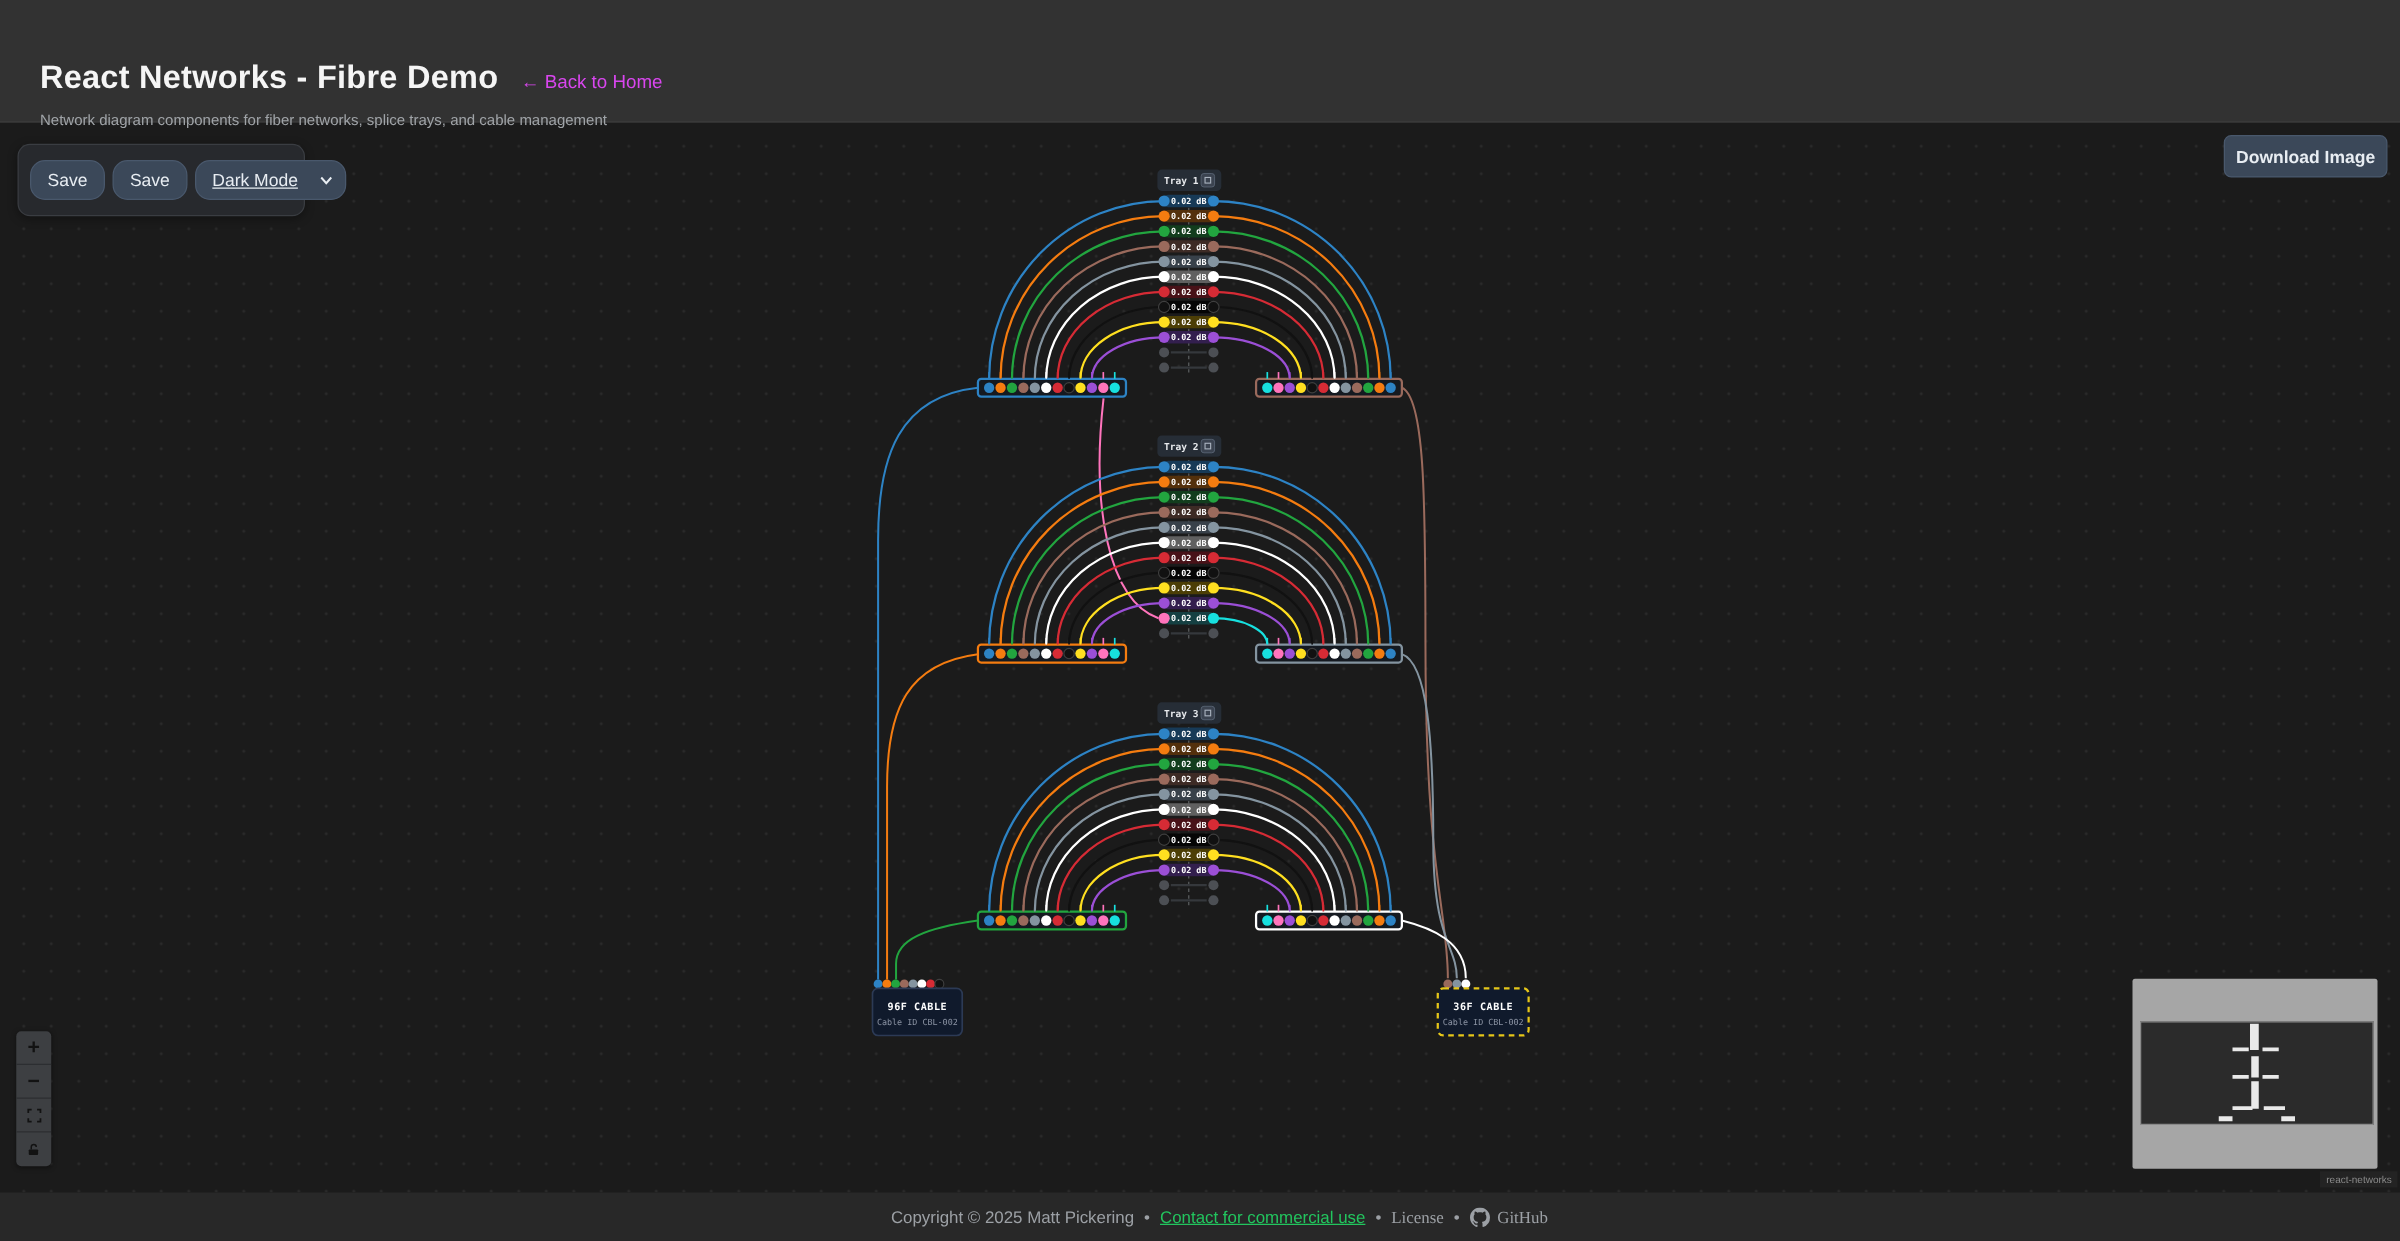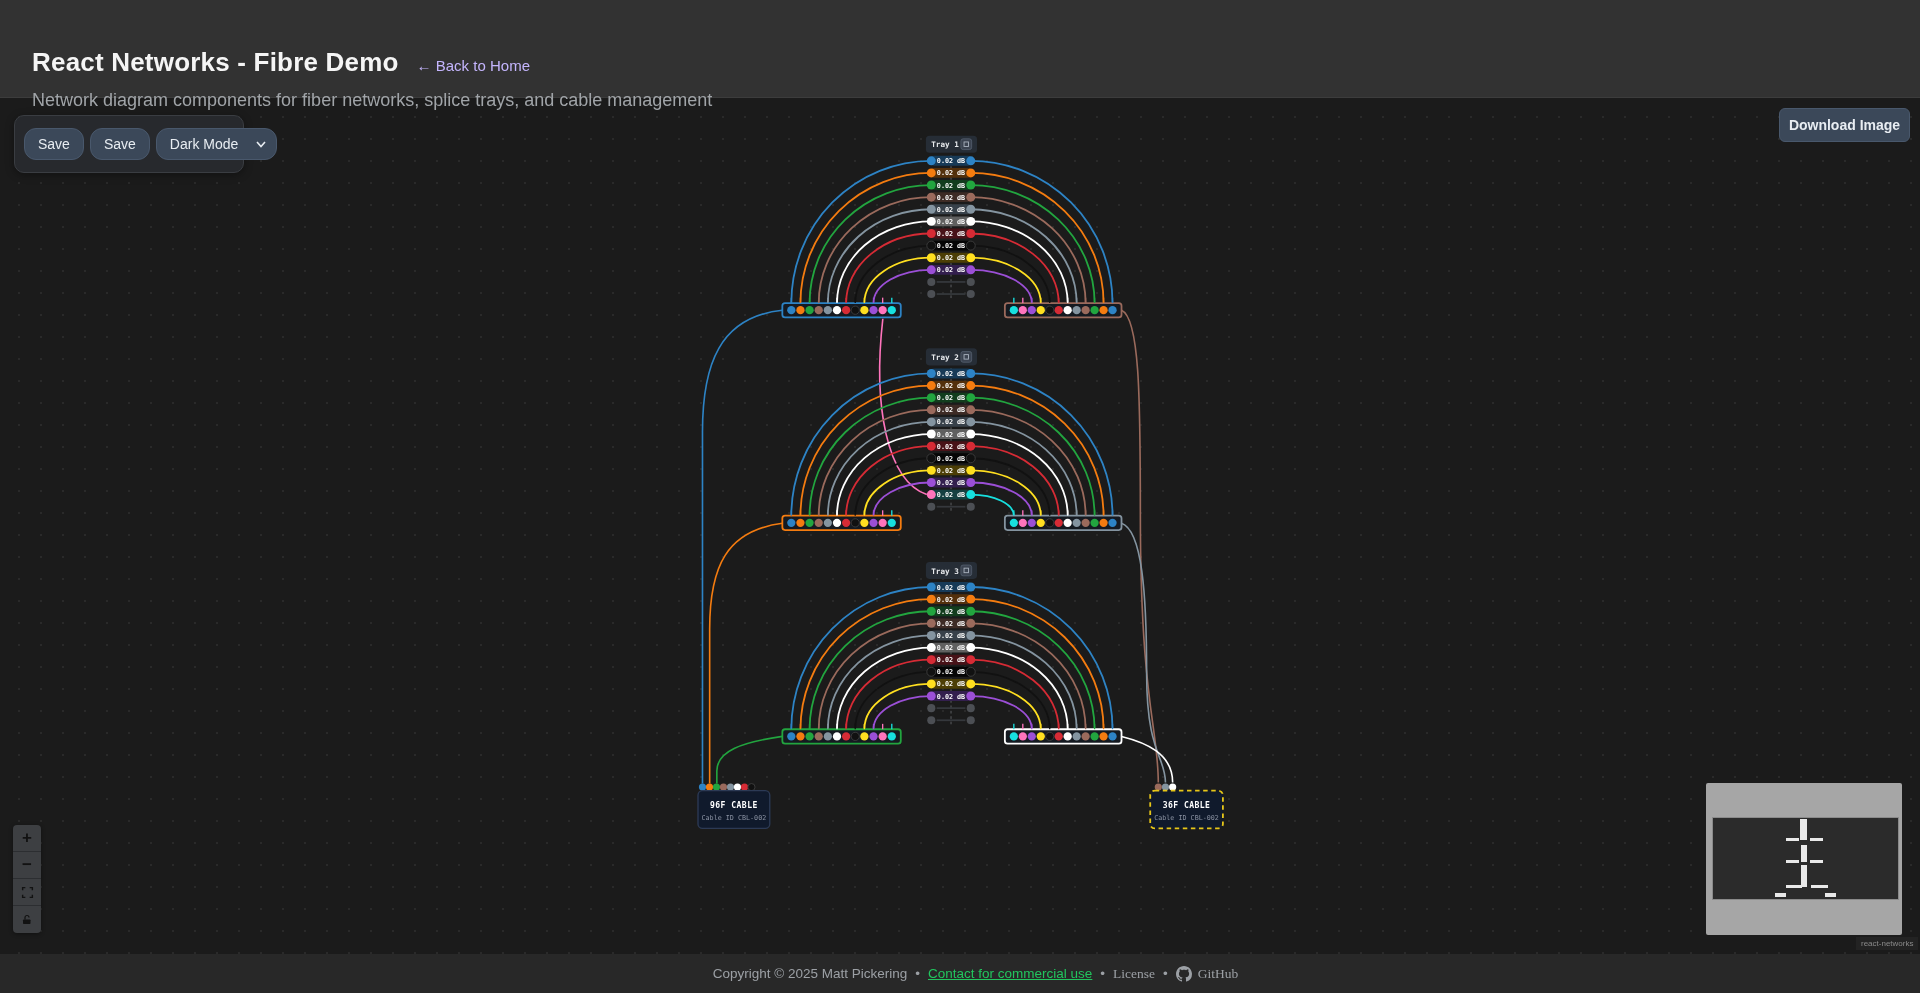--- a/index.html
+++ b/index.html
@@ -2,33 +2,33 @@
 <html><head>
 <meta charset="utf-8">
 <style>
   * { margin:0; padding:0; box-sizing:border-box; }
   html,body { width:1920px; height:993px; background:#1b1b1b; font-family:"Liberation Sans", sans-serif; overflow:hidden; }
 
   
   .app-header { position:absolute; left:0; top:0; width:1920px; height:98px; background:#323232; border-bottom:1px solid #3c3c3c; padding:18px 32px 0 32px; z-index:20; }
   .title-row { display:flex; align-items:baseline; gap:18px; }
   .app-title { color:#f5f5f5; font-size:26px; font-weight:bold; letter-spacing:.2px; }
-  .back-link { color:#c4b5fd; font-size:15px; text-decoration:none; cursor:pointer;margin-top:39px; }
-  .subtitle { color:#a0a4a8; font-size:18px; margin-top:12px; }
+  .back-link { color:#d946ef; font-size:15px; text-decoration:none; cursor:pointer;margin-top:39px; }
+  .subtitle { color:#a0a4a8; font-size:12px; margin-top:12px; }
 
   
   .flow-canvas { position:absolute; left:0; top:98px; width:1920px; height:856px; background:#1b1b1b;
     background-image: radial-gradient(circle, #2a2a2a 1px, transparent 1.4px);
     background-size: 22px 22px; background-position: 8px 8px; overflow:hidden; }
   #flow-svg { position:absolute; left:0; top:0; }
 
   
   .toolbar-card { position:absolute; left:14px; top:17px; width:230px; height:58px; background:#27292d; border:1px solid #3a3d42; border-radius:10px; display:flex; align-items:center; padding:0 9px; gap:6px; box-shadow:0 2px 8px rgba(0,0,0,.35); z-index:10; }
   .btn { background:#3b4859; color:#e8edf2; border:1px solid #49586c; border-radius:12px; padding:7px 13px; font-size:14px; font-family:"Liberation Sans",sans-serif; cursor:pointer; white-space:nowrap; }
-  .select-btn { display:flex; align-items:center; gap:18px; padding-right:10px; }
+  .select-btn { display:flex; align-items:center; gap:18px; padding-right:10px;text-decoration:underline; }
   .chev { width:10px; height:7px; display:inline-block; }
 
   .download-btn { position:absolute; right:10px; top:10px; width:131px; height:34px; background:#3b4859; color:#e8edf2; border:1px solid #49586c; border-radius:6px; font-size:14px; cursor:pointer; z-index:10;font-weight:bold; }
 
   
   .flow-controls { position:absolute; left:13px; top:727px; width:28px; background:#3d3f42; border-radius:4px; overflow:hidden; box-shadow:0 1px 4px rgba(0,0,0,.4); z-index:10; }
   .ctrl-btn { width:28px; height:27px; display:flex; align-items:center; justify-content:center; color:#121212; font-size:17px; font-weight:bold; border-bottom:1px solid #2c2e31; cursor:pointer; }
   .ctrl-btn:last-child { border-bottom:none; }
   .ctrl-btn svg { stroke:#121212; }
 

